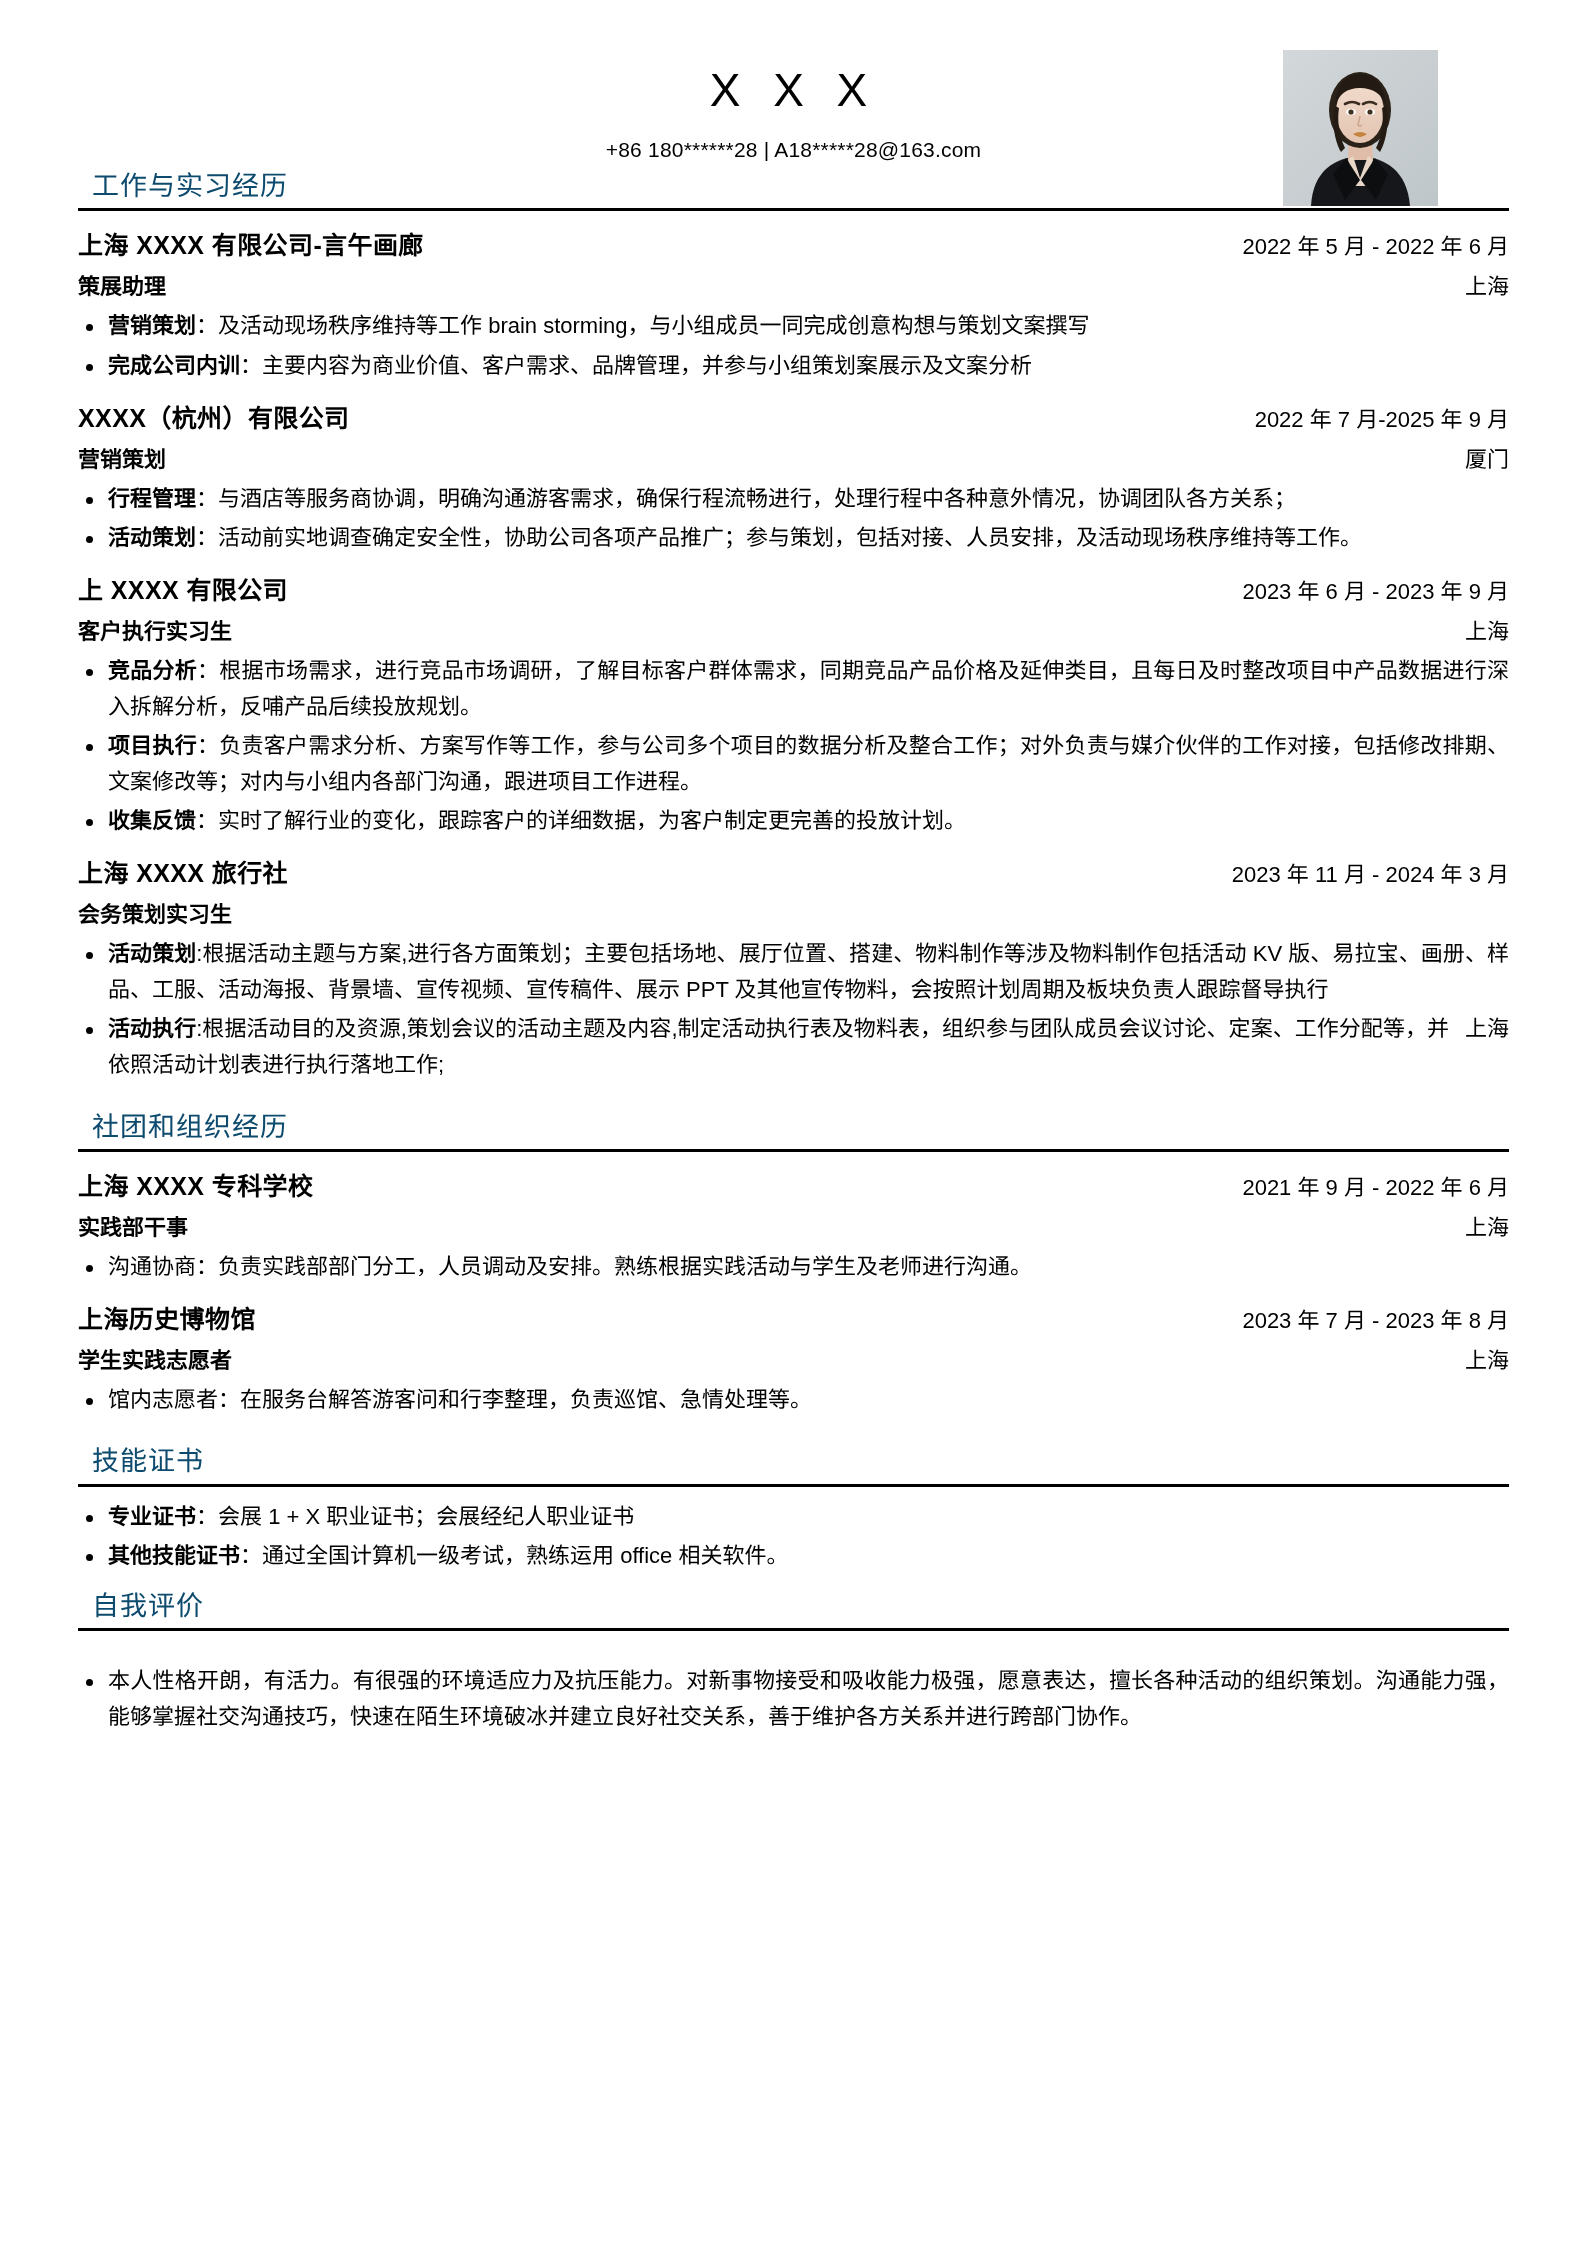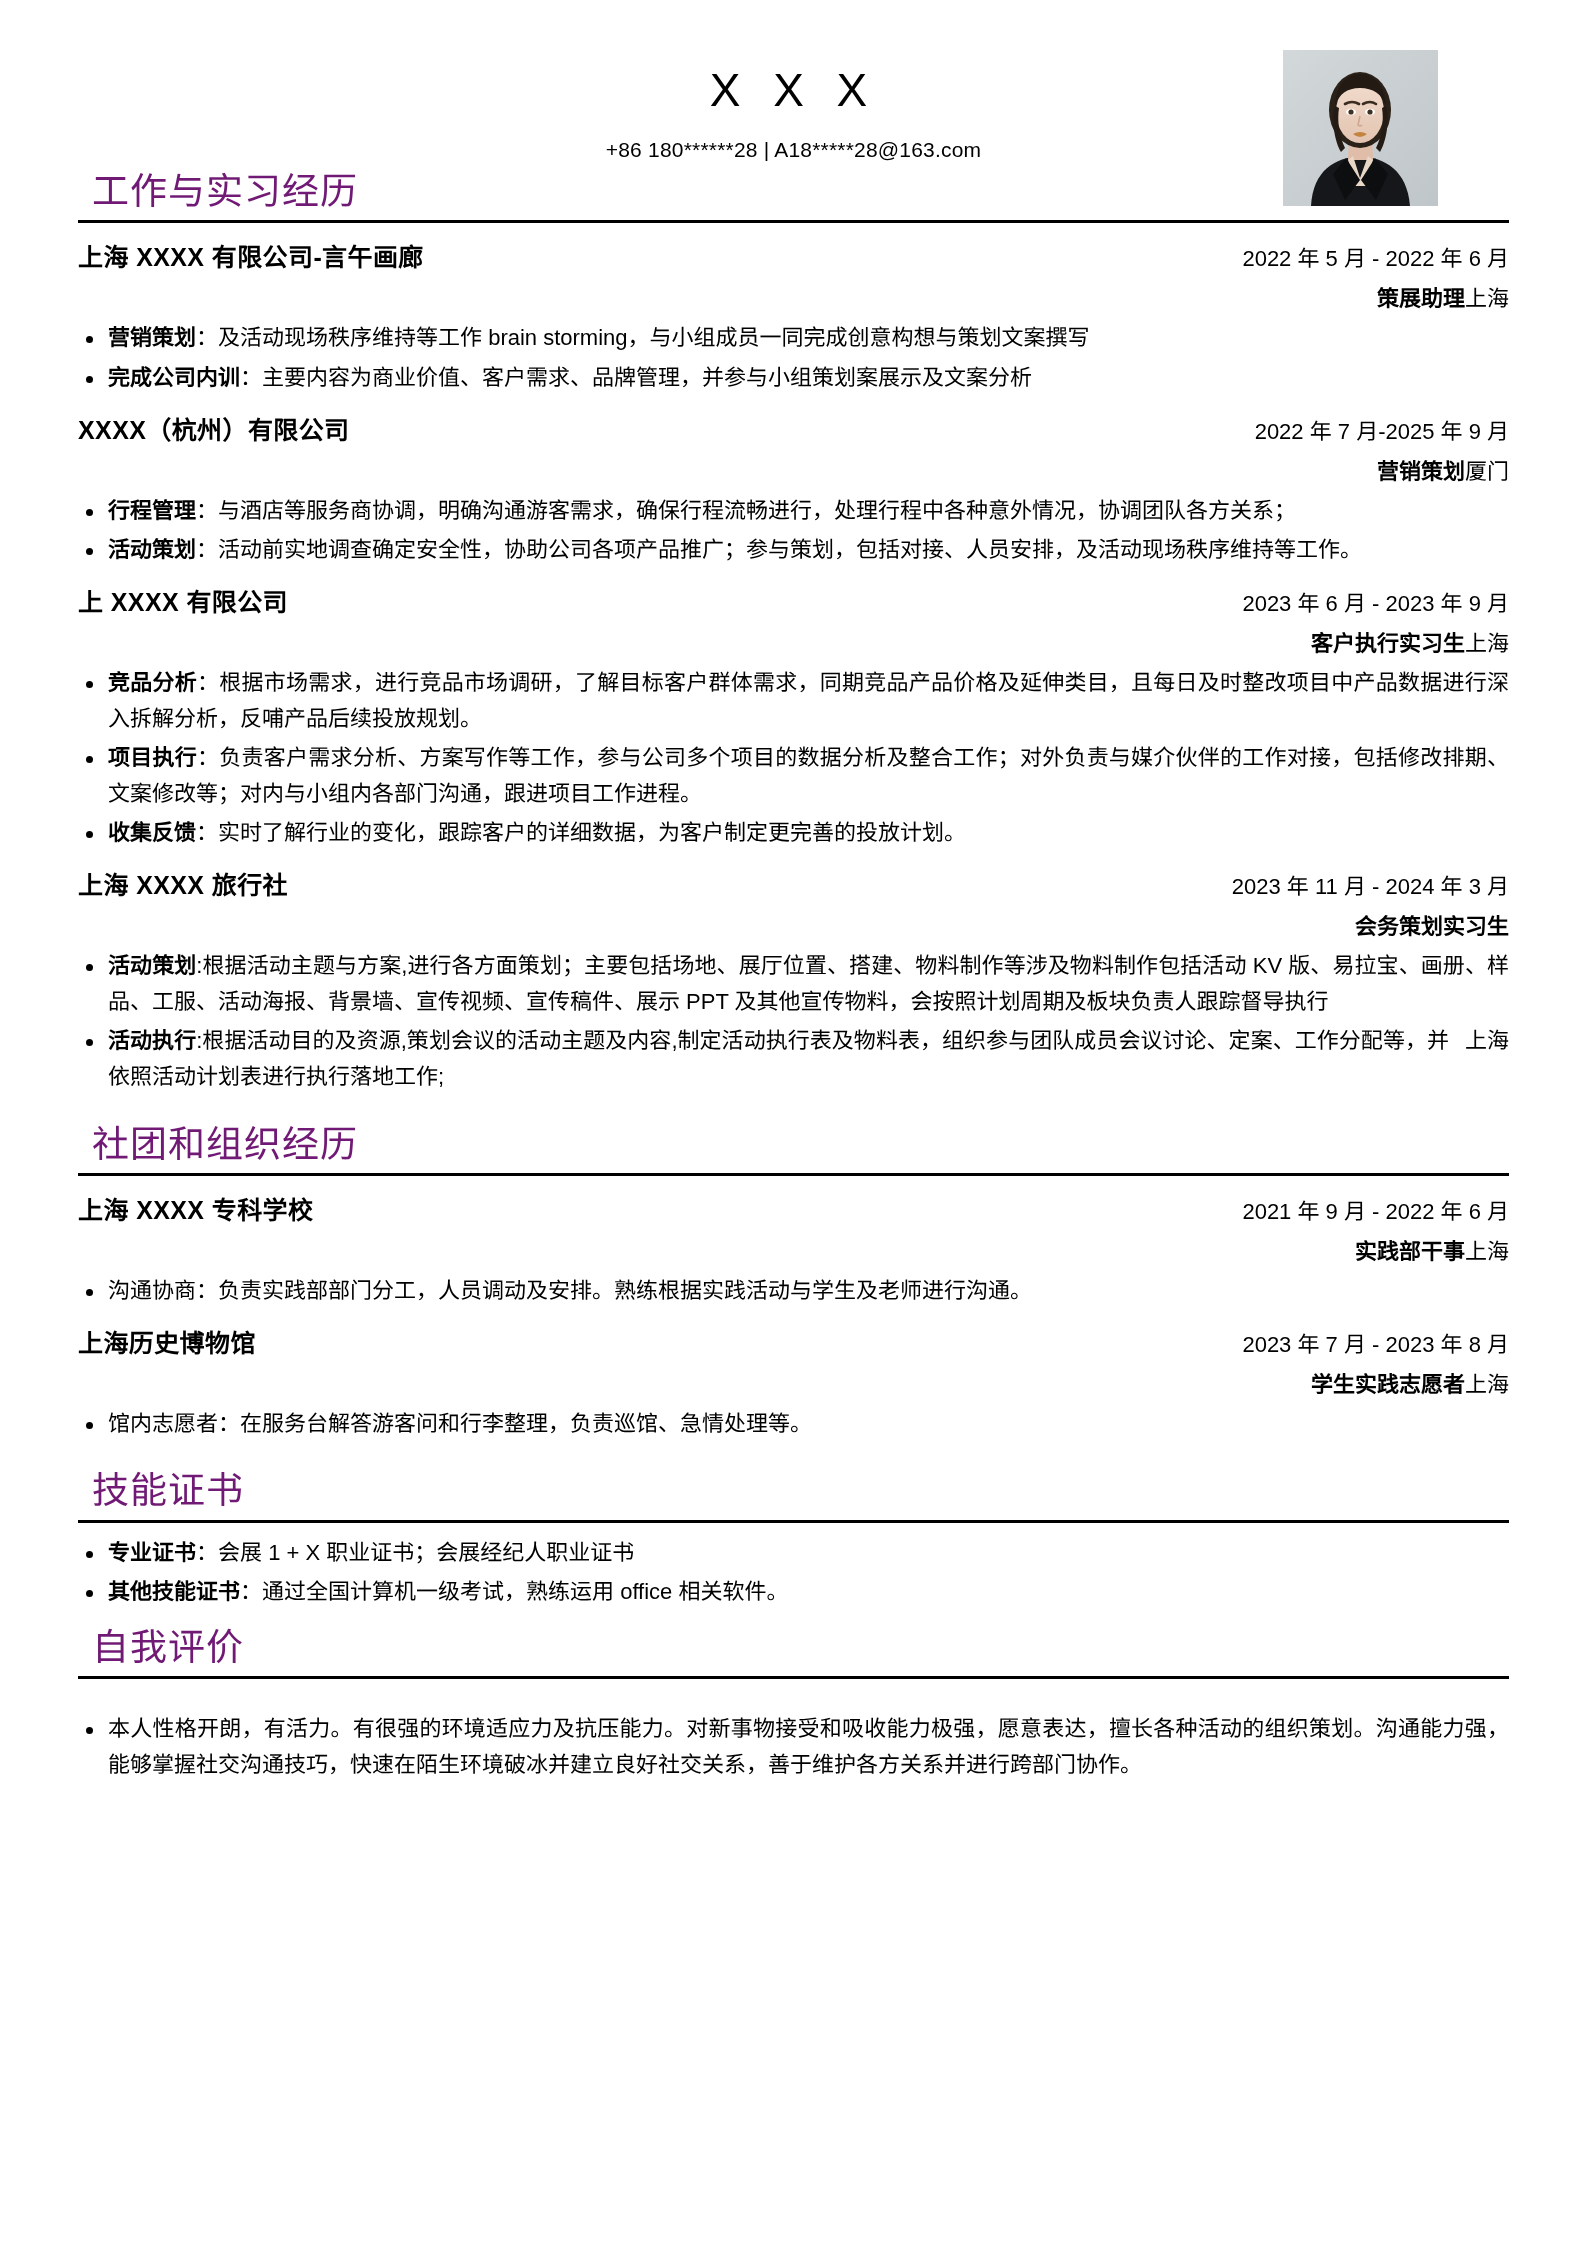--- a/index.html
+++ b/index.html
@@ -63,23 +63,23 @@
     overflow: hidden;
     background: #c9ced1;
   }
   .photo-svg { display: block; width: 155px; height: 156px; }
 
   
   .section {
     padding: 0 78px 0 78px;
   }
   .section-title {
-    font-size: 37px;
-    font-weight: 400;
-    color: #701a75;
+    font-size: 27px;
+    font-weight: 400;
+    color: #0c4a6e;
     letter-spacing: 1px;
     line-height: 1.2;
     padding-left: 14px;
     margin: 0;
   }
   .section-rule {
     border: 0;
     border-top: 3px solid #000;
     margin: 6px 0 0 0;
     width: 100%;
@@ -102,21 +102,21 @@
     letter-spacing: 0.4px;
   }
   .daterange {
     font-size: 22px;
     font-weight: 400;
     color: #000;
     white-space: nowrap;
   }
   .role-row {
     display: flex;
-    justify-content: flex-end;
+    justify-content: space-between;
     align-items: baseline;
     width: 100%;
     margin-top: 7px;
   }
   .role {
     font-size: 22px;
     font-weight: bold;
     color: #000;
   }
   .loc {

